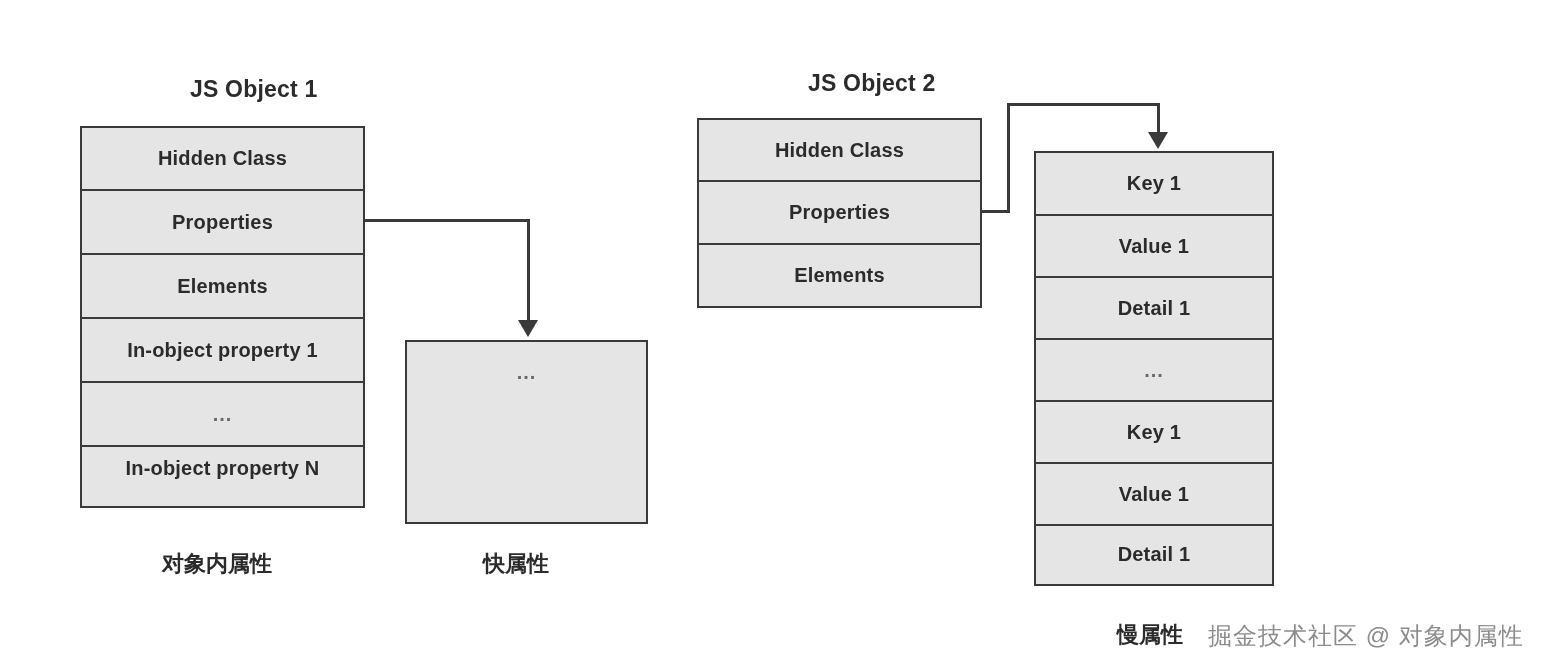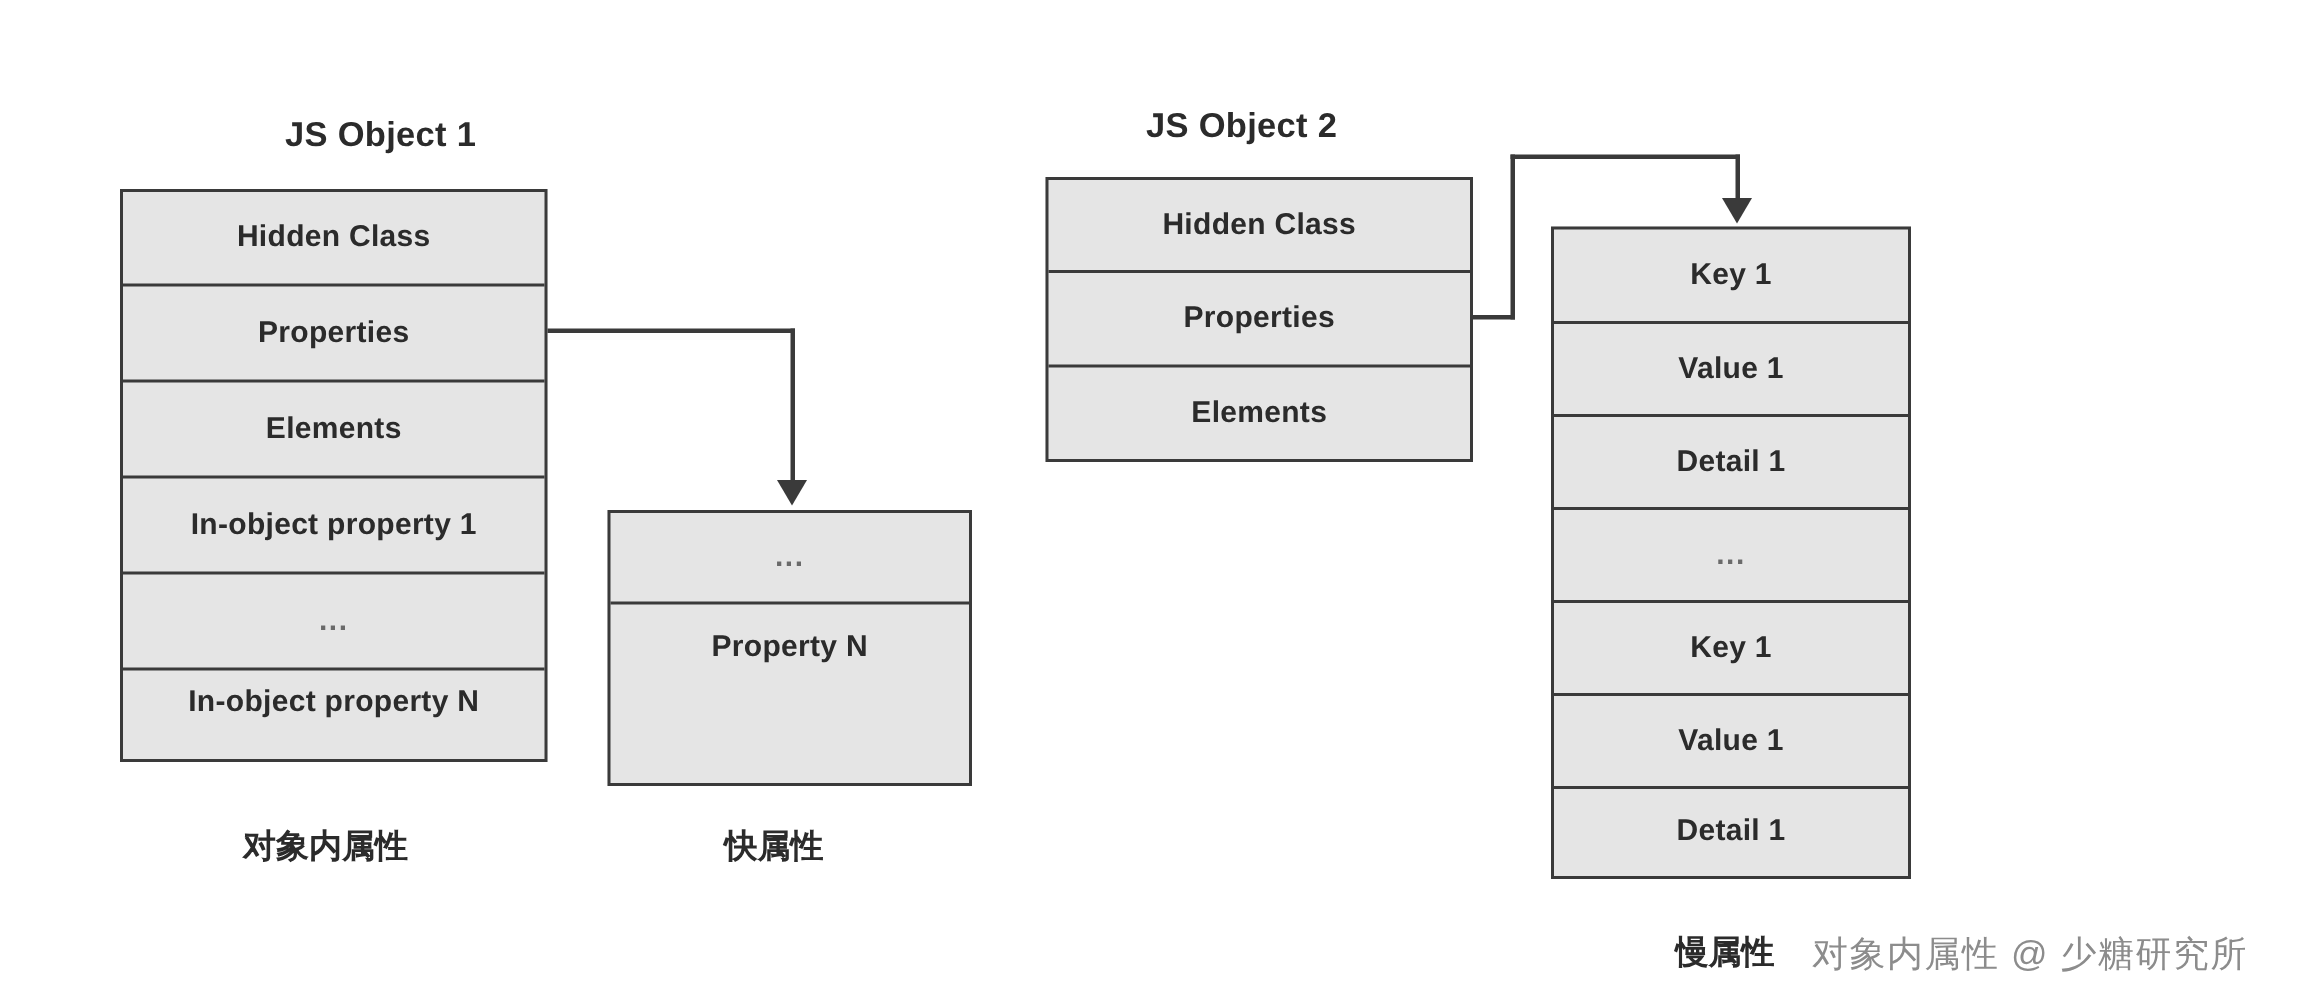--- a/index.html
+++ b/index.html
@@ -100,26 +100,25 @@
   </div>
 
   <div class="caption" style="left:137px; top:549px;margin-left:25px;">对象内属性</div>
 
   <div class="seg" style="left:365px; top:219px; width:165px; height:3px;"></div>
   <div class="seg" style="left:527px; top:219px; width:3px; height:102px;"></div>
   <div class="arrow-down" style="left:518px; top:320px;"></div>
 
   <div class="struct" style="left:405px; top:340px; width:243px; height:184px;">
     <div class="row ellipsis" style="height:61px;">...</div>
-    <div class="row" style="height:57px;">Property N</div>
   </div>
 
   <div class="caption" style="left:483px; top:549px;">快属性</div>
 
-  <div class="box-title" style="left:764px; top:70px;">JS Object 2</div>
+  <div class="box-title" style="left:808px; top:70px;">JS Object 2</div>
 
   <div class="struct" style="left:697px; top:118px; width:285px; height:190px;">
     <div class="row" style="height:62px;">Hidden Class</div>
     <div class="row" style="height:63px;">Properties</div>
     <div class="row" style="height:60px;">Elements</div>
   </div>
 
   <div class="seg" style="left:982px; top:210px; width:28px; height:3px;"></div>
   <div class="seg" style="left:1007px; top:103px; width:3px; height:110px;"></div>
   <div class="seg" style="left:1007px; top:103px; width:153px; height:3px;"></div>
@@ -131,15 +130,15 @@
     <div class="row" style="height:62px;">Value 1</div>
     <div class="row" style="height:62px;">Detail 1</div>
     <div class="row ellipsis" style="height:62px;">...</div>
     <div class="row" style="height:62px;">Key 1</div>
     <div class="row" style="height:62px;">Value 1</div>
     <div class="row" style="height:57px;">Detail 1</div>
   </div>
 
   <div class="caption" style="left:1117px; top:620px;">慢属性</div>
 
-  <div class="watermark" style="left:1208px; top:620px;">对象内属性 @ 少糖研究所</div>
+  <div class="watermark" style="left:1208px; top:620px;">掘金技术社区 @ 对象内属性</div>
 
 </div>
 
 </body></html>

